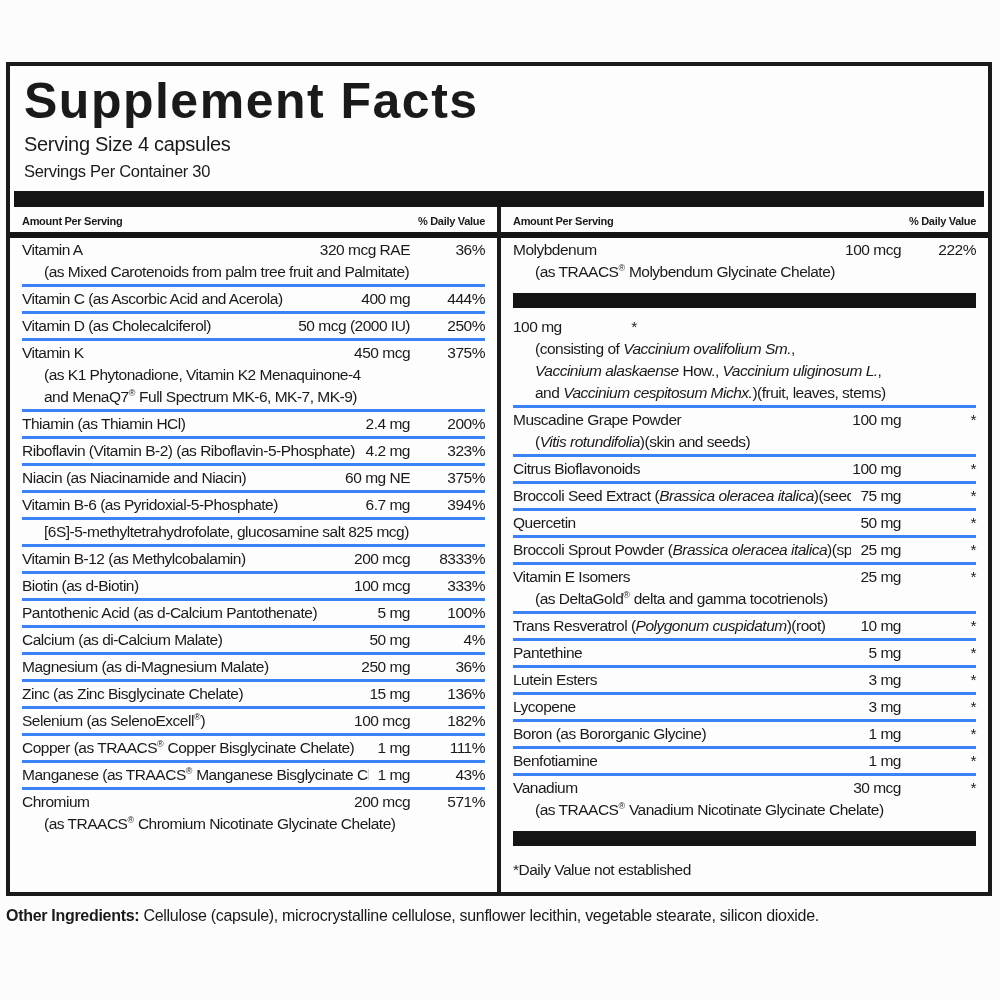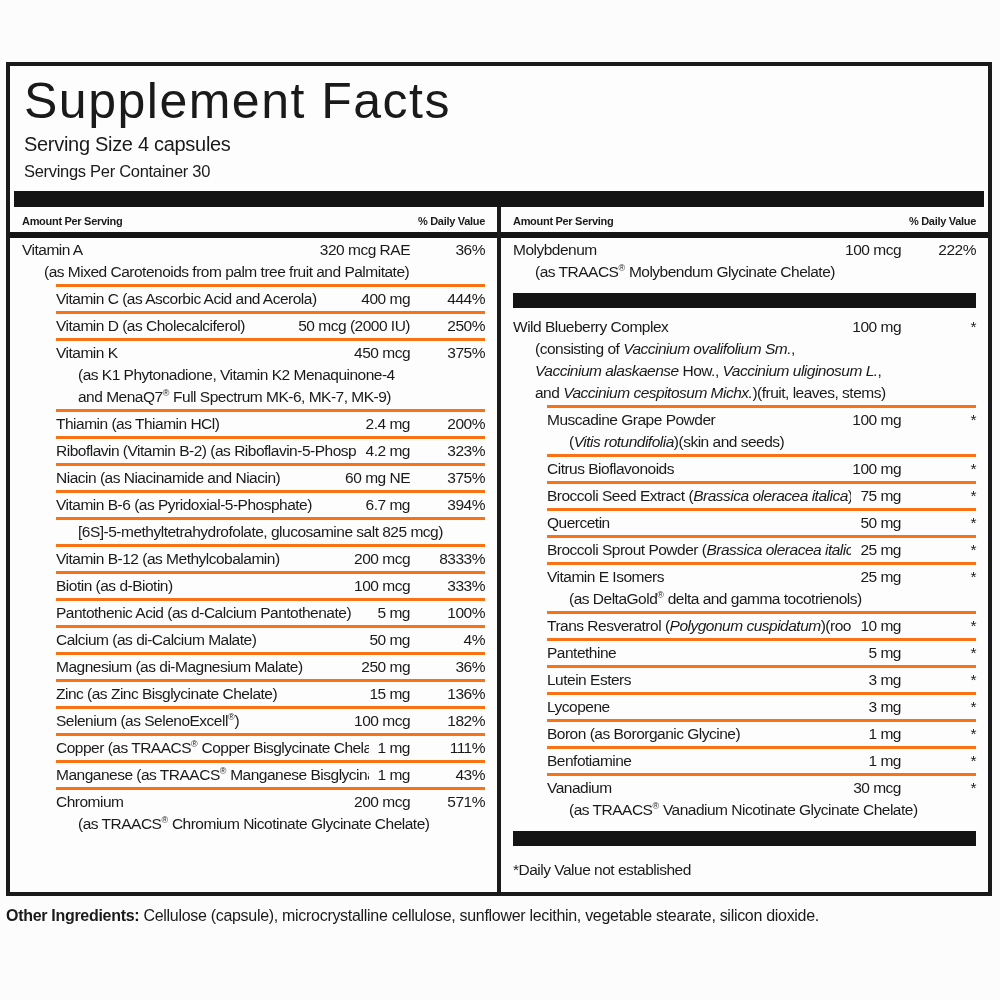--- a/index.html
+++ b/index.html
@@ -15,39 +15,39 @@
     left: 6px; top: 62px;
     width: 986px; height: 834px;
     border: 4px solid #1a1a1a;
     background: #fdfdfd;
     display: flex;
     flex-direction: column;
   }
   .label-header { padding: 8px 14px 0 14px; }
   .title {
     font-size: 50px;
-    font-weight: normal;
+    font-weight: bold;
     letter-spacing: 1.5px;
     line-height: 54px;
   }
   .serving-size { font-size: 20px; line-height: 26px; margin-top: 3px; letter-spacing: -0.3px; }
   .servings-per { font-size: 16.5px; line-height: 22px; margin-top: 3px; letter-spacing: -0.3px; }
   .bar-full { height: 16px; background: #141414; margin: 9px 4px 0 4px; }
   .columns { flex: 1; min-height: 0; display: flex; }
   .col { flex: 1; min-width: 0; display: flex; flex-direction: column; overflow: hidden; }
   .col-right { border-left: 4px solid #1a1a1a; }
   .col-header {
     display: flex; justify-content: space-between; align-items: flex-end;
     font-weight: bold; font-size: 11px; letter-spacing: -0.3px;
     padding: 8px 12px 5px 12px;
     border-bottom: 6px solid #141414;
   }
   .rows { flex: 1; min-height: 0; padding: 0 12px; overflow: hidden; }
   .row { padding: 1px 0; }
-  .row.bordered { border-top: 3px solid #f97316; margin-left: 34px; }
+  .row.bordered { border-top: 3px solid #3b82f6; }
   .line, .sub, .note {
     font-size: 15.5px; line-height: 22px; letter-spacing: -0.5px;
     white-space: nowrap;
   }
   .line { display: flex; align-items: baseline; gap: 9px; }
   .nm { flex: 1 1 auto; min-width: 0; overflow: hidden; padding-right: 4px; }
   .amt { flex: 0 0 auto; text-align: right; padding-right: 14px; }
   .dv { flex: 0 0 auto; width: 52px; text-align: right; }
   .sub { padding-left: 22px; overflow: hidden; }
   .thick-bar { height: 15px; background: #141414; margin: 9px 0 7px 0; }
@@ -224,21 +224,20 @@
             <div class="line">
               <span class="nm">Molybdenum</span>
               <span class="amt">100 mcg</span>
               <span class="dv">222%</span>
             </div>
             <div class="sub">(as TRAACS<sup>®</sup> Molybendum Glycinate Chelate)</div>
           </div>
           <div class="thick-bar"></div>
           <div class="row">
             <div class="line">
-              <span class="nm">Wild Blueberry Complex</span>
               <span class="amt">100 mg</span>
               <span class="dv">*</span>
             </div>
             <div class="sub">(consisting of <i>Vaccinium ovalifolium Sm.</i>,</div>
             <div class="sub"><i>Vaccinium alaskaense</i> How., <i>Vaccinium uliginosum L.</i>,</div>
             <div class="sub">and <i>Vaccinium cespitosum Michx.</i>)(fruit, leaves, stems)</div>
           </div>
           <div class="row bordered">
             <div class="line">
               <span class="nm">Muscadine Grape Powder</span>

